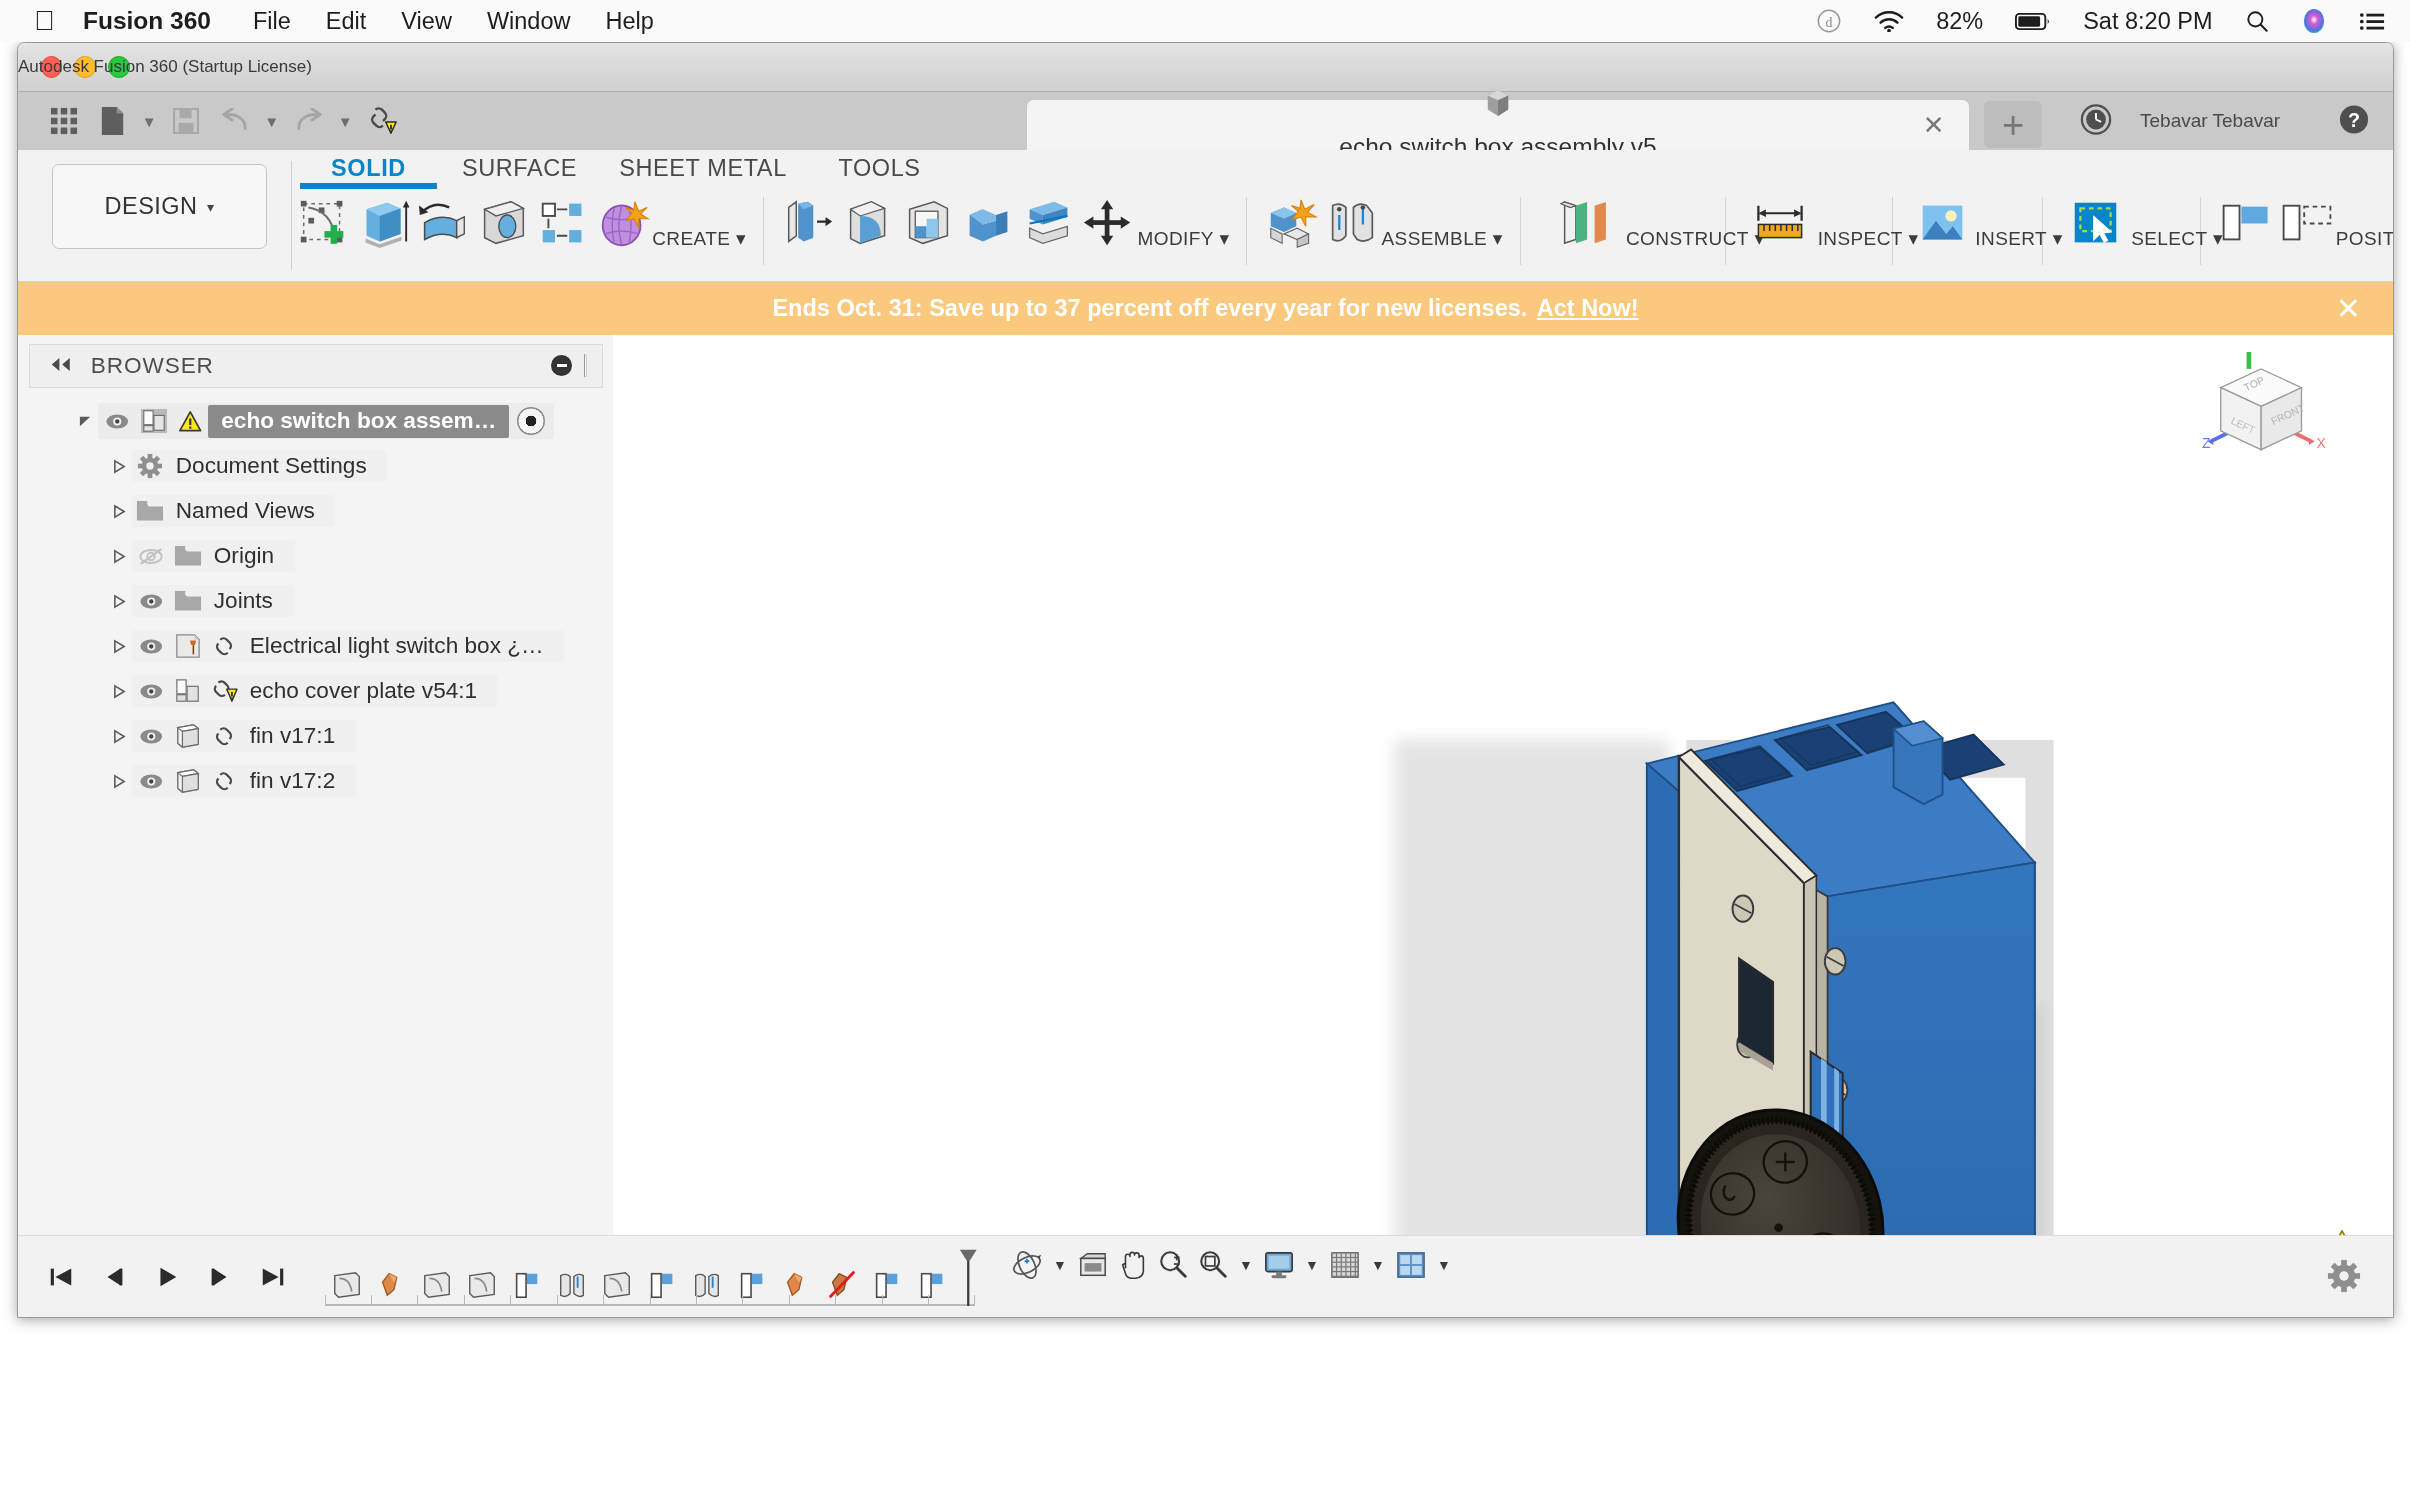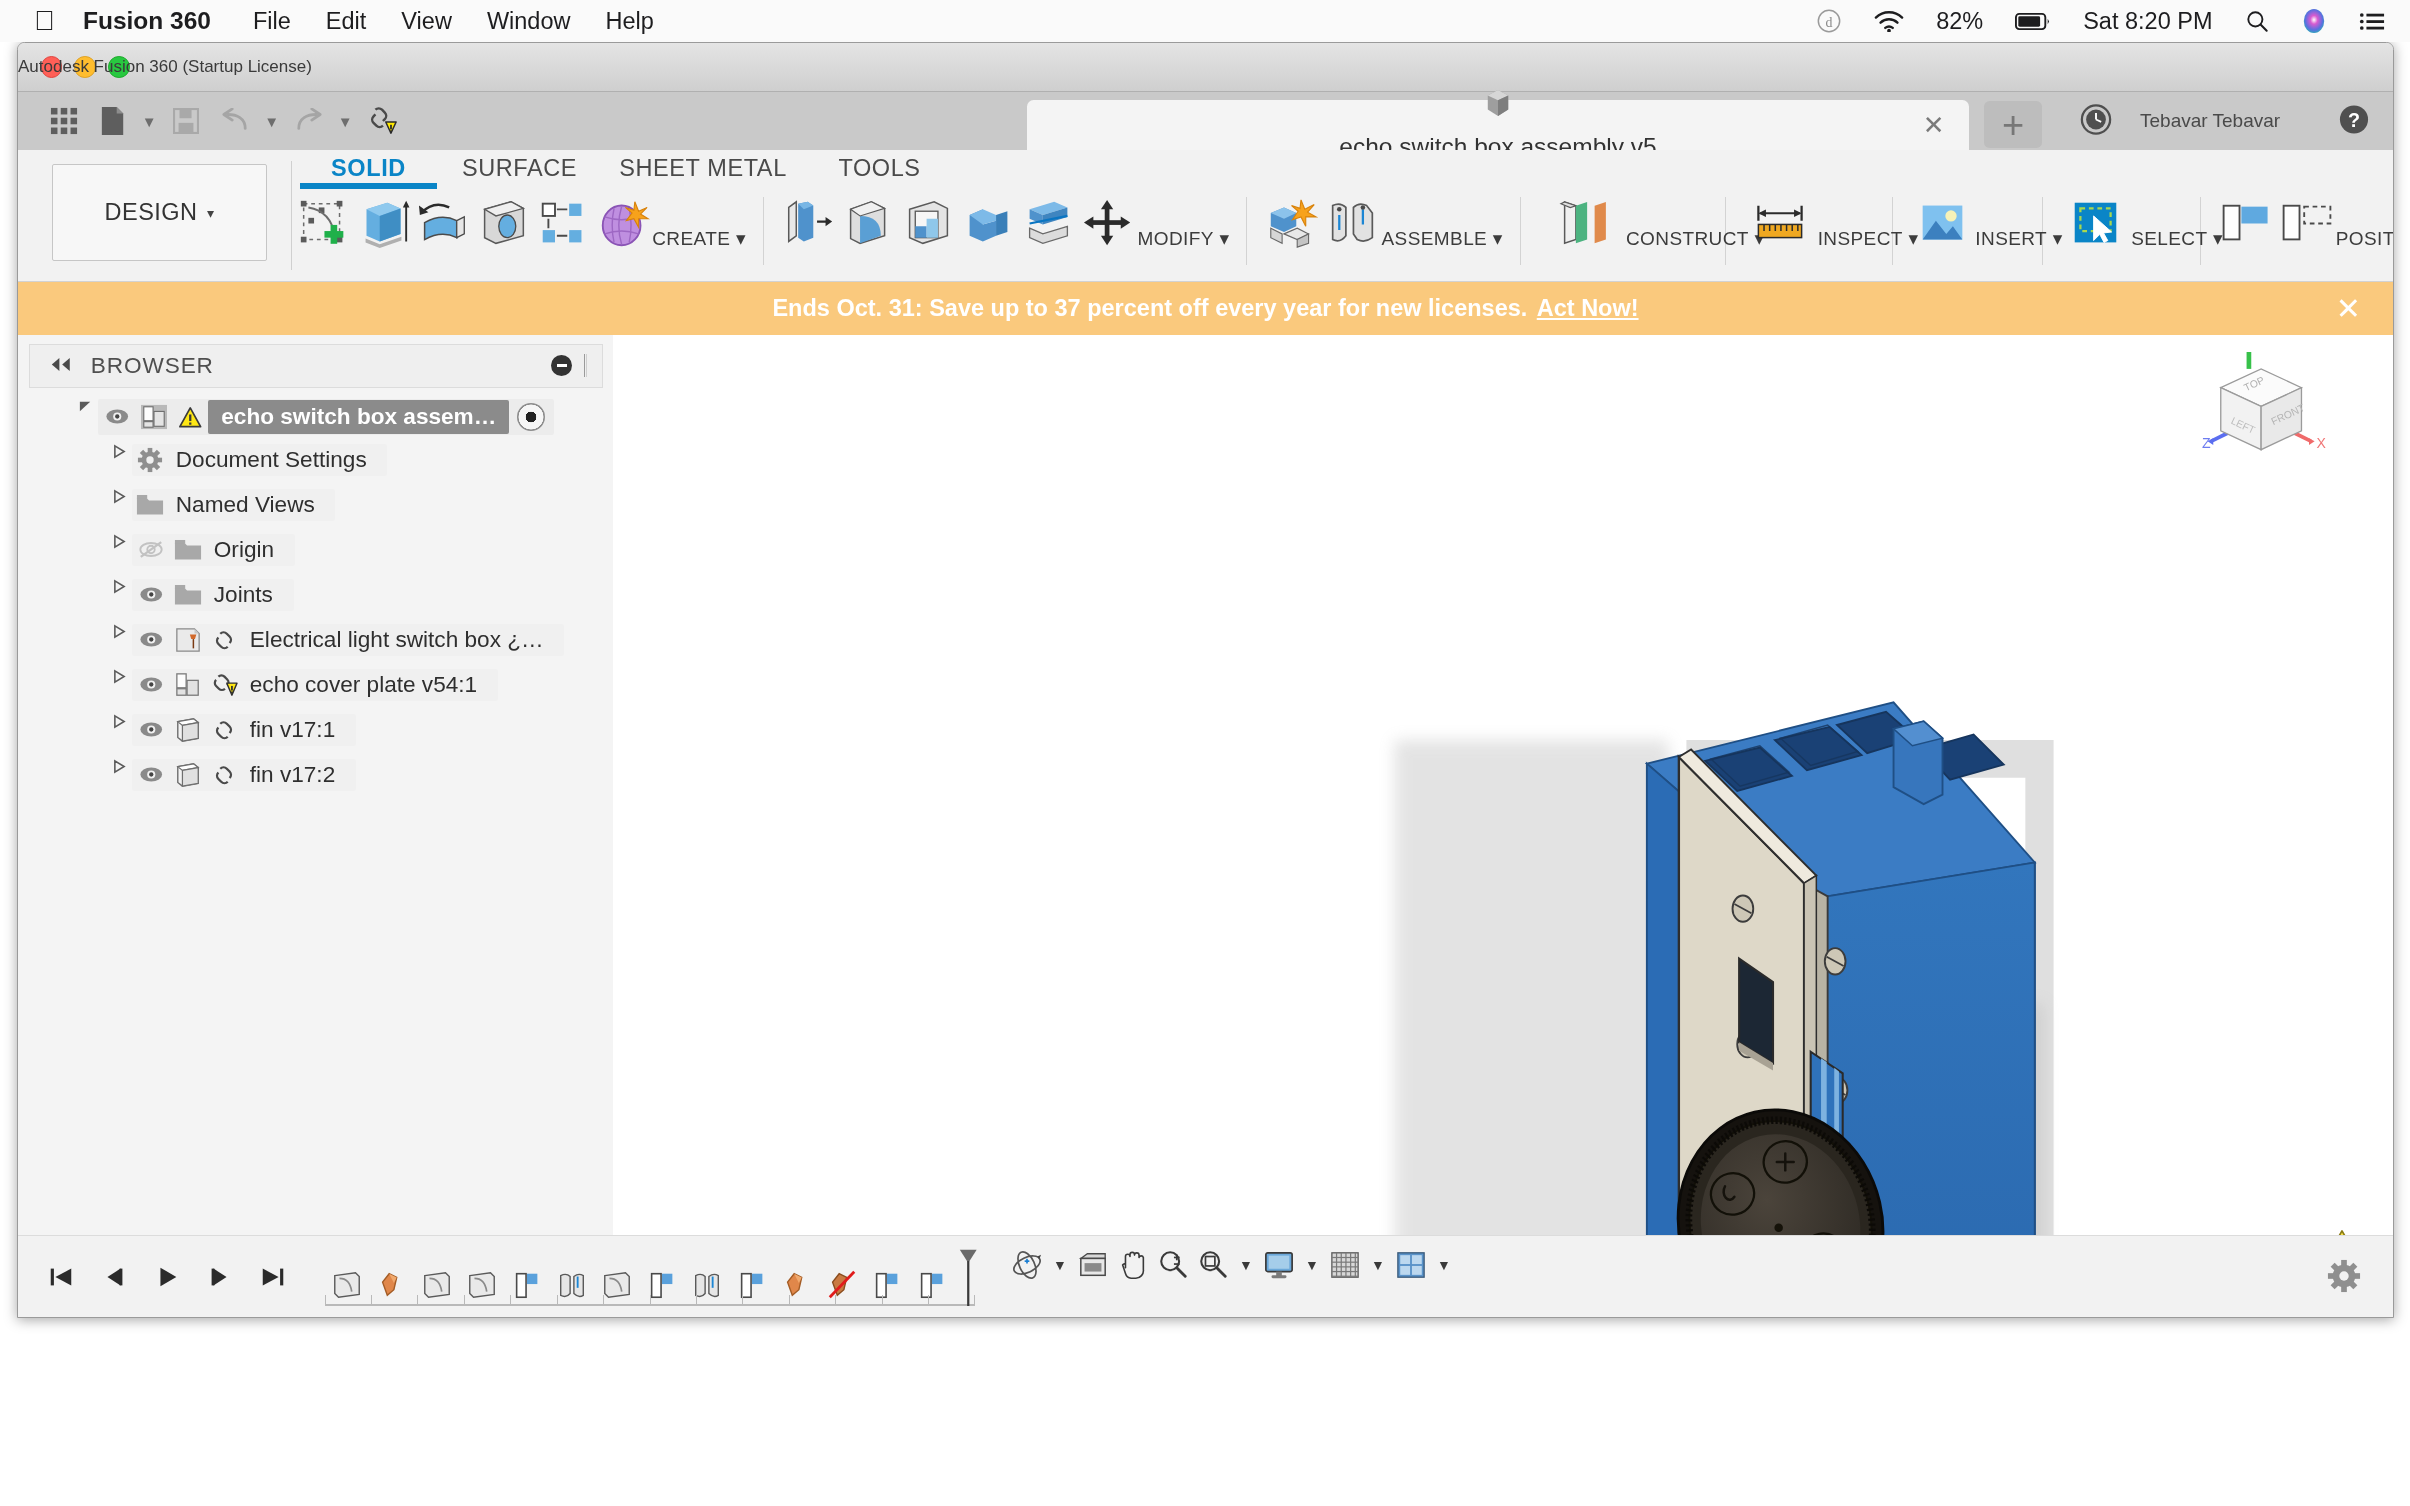--- a/index.html
+++ b/index.html
@@ -83,22 +83,22 @@
   }
   #hist-icon { position:absolute; left:2062px; top:50%; transform:translateY(-50%); }
   #user-name { position:absolute; left:2122px; top:50%; transform:translateY(-50%);
     font-size:19px; color:#4a4a4a; }
   #help-icon { position:absolute; left:2321px; top:50%; transform:translateY(-50%); }
 
   
   #ribbon { height:132px; background:#f2f2f2; position:relative;
     border-bottom:0.9px solid #d2d2d2; }
   #design-btn {
-    position:absolute; left:34px; top:14px; width:215px; height:97px;
-    border:0.9px solid #c6c6c6; border-radius:2px; background:#f7f7f7;
+    position:absolute; left:34px; top:14px; width:215px; height:85px;
+    border:0.9px solid #c6c6c6; border-radius:7px; background:#f7f7f7;
     display:flex; align-items:center; justify-content:center; gap:9.4px;
     font-size:23.5px; color:#333; letter-spacing:0.5px;
   }
   .cv { font-size:14px; color:#444; }
   #rib-divider { position:absolute; left:273px; top:11.3px; width:0.9px; height:109px; background:#d0d0d0; }
 
   #ribtabs { position:absolute; left:282px; top:4.7px; display:flex; }
   .ribtab { font-size:23.5px; color:#4a4a4a; padding:0 0 7.5px 0; margin-right:0;
     letter-spacing:0.6px; position:relative; text-align:center; }
   .ribtab.active { color:#0a85c7; font-weight:bold; }
@@ -140,21 +140,21 @@
     position:relative;
   }
   #browser-head-label { font-size:22.6px; color:#4f4f4f; letter-spacing:0.9px; }
   .bh-right { position:absolute; right:15px; display:flex; align-items:center; gap:11.3px; }
   .dot-minus { width:21px; height:21px; border-radius:50%; background:#333;
     display:flex; align-items:center; justify-content:center; }
   .dot-minus::after { content:""; width:10.4px; height:2.8px; background:#fff; }
   .grip { width:3.8px; height:22.6px; border-left:1.9px solid #9a9a9a; border-right:0.9px solid #cfcfcf; }
 
   #tree { margin-top:11.3px; }
-  .trow { height:45px; display:flex; align-items:flex-start; position:relative; }
+  .trow { height:45px; display:flex; align-items:center; position:relative; }
   .arrow { width:26px; display:flex; align-items:center; justify-content:center;
     color:#4a4a4a; font-size:16px; }
   .rowbg { display:flex; align-items:center; height:32px; background:#f0f0f0; border-radius:1.9px; padding-right:9.4px; }
   .rowbg.root { background:#ececec; height:36px; }
   .eye { width:38px; display:flex; align-items:center; justify-content:center; }
   .titem { font-size:22.6px; color:#2f2f2f; padding:0 11.3px 0 7.5px; white-space:nowrap; }
   .titem.sel { background:#8b8b8b; color:#fff; font-weight:bold; border-radius:1.9px;
     padding:3.8px 13px; }
   .ticon { width:36px; display:flex; align-items:center; justify-content:center; }
   .radio-btn { width:28px; height:28px; border-radius:50%;

